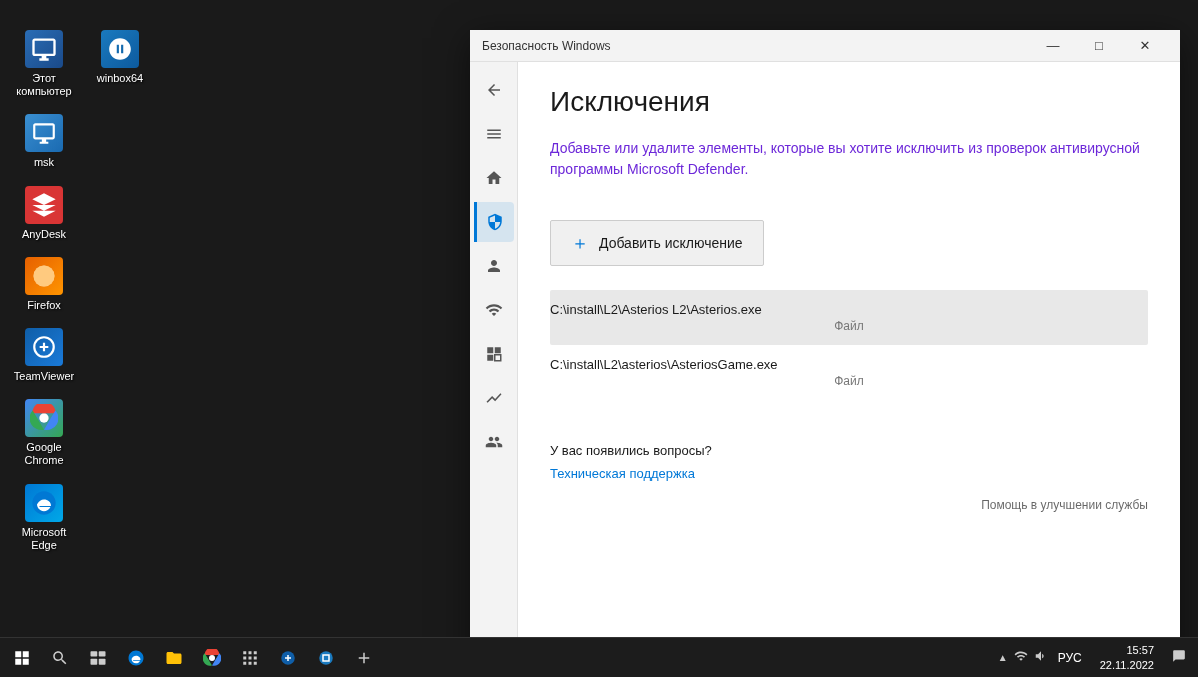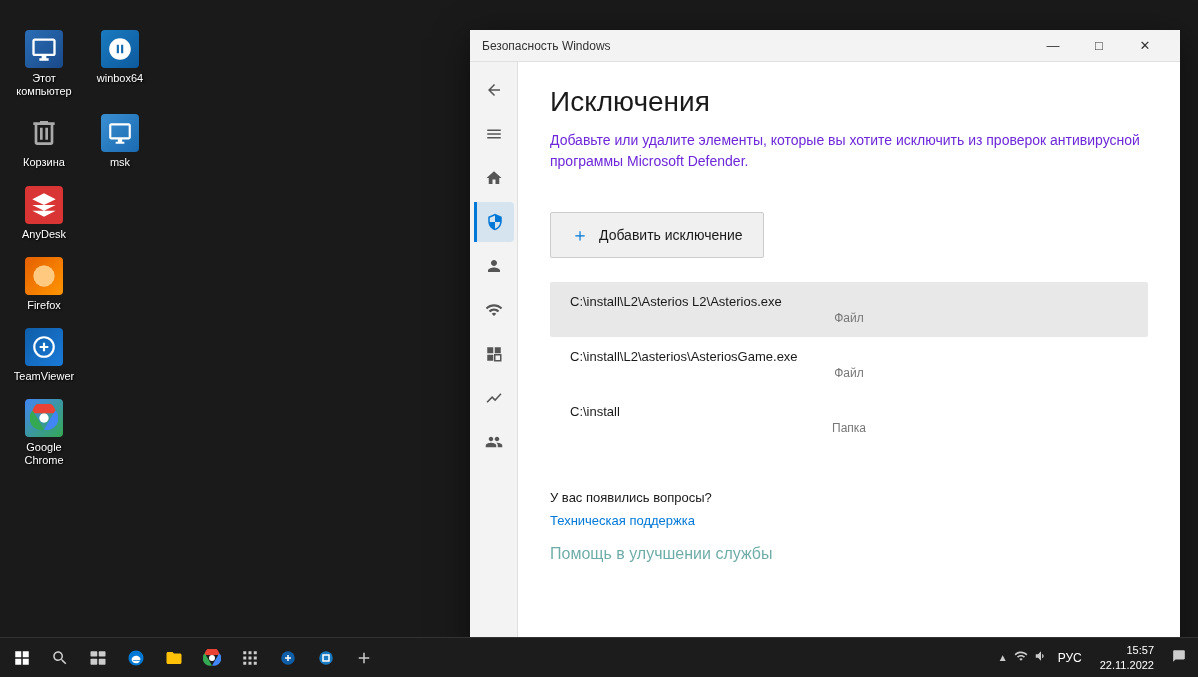--- a/index.html
+++ b/index.html
@@ -208,21 +208,21 @@
       flex: 1;
       padding: 24px 32px;
       overflow-y: auto;
       background: #fff;
     }
 
     .ws-page-title {
       font-size: 28px;
       font-weight: 300;
       color: #1a1a1a;
-      margin-bottom: 12px;
+      margin-bottom: 20px;
     }
     .ws-description {
       font-size: 14px;
       color: #6d28d9;
       margin-bottom: 40px;
       line-height: 1.5;
     }
 
     .add-exclusion-btn {
       display: flex;
@@ -242,21 +242,21 @@
       font-size: 18px;
       color: #0078d7;
     }
 
     .exclusion-list {
       display: flex;
       flex-direction: column;
       gap: 0;
     }
     .exclusion-item {
-      padding: 12px 20px;
+      padding: 12px 0;
       cursor: pointer;
       border-radius: 2px;
     }
     .exclusion-item.selected { background: #e8e8e8; }
     .exclusion-item-path {
       font-size: 13px;
       color: #1a1a1a;
       font-weight: 400;
     }
     .exclusion-item-type {
@@ -276,23 +276,24 @@
     }
     .ws-help-link {
       font-size: 13px;
       color: #0078d7;
       text-decoration: none;
       cursor: pointer;
     }
 
     .ws-footer-text {
       margin-top: 16px;
-      font-size: 16px;
-      color: #0f766e;
+      font-size: 12px;
+      color: #000000;
       opacity: 0.6;
+      text-align: right;
     }
 
     
     .nav-svg {
       width: 18px;
       height: 18px;
       fill: currentColor;
     }
     .taskbar-lang {
       color: #fff;
@@ -320,28 +321,20 @@
         <div class="icon-img icon-winbox">
           <svg width="26" height="26" viewBox="0 0 24 24" fill="white">
               <path d="M12 2C6.48 2 2 6.48 2 12s4.48 10 10 10 10-4.48 10-10S17.52 2 12 2zm-1 14H9V8h2v8zm4 0h-2V8h2v8z"></path>
             </svg>
         </div>
         <span class="icon-label">winbox64</span>
       </div>
     </div>
 
     <div class="desktop-icon-row">
-      <div class="desktop-icon">
-        <div class="icon-img" style="background:transparent;">
-          <svg width="32" height="32" viewBox="0 0 24 24" fill="#aaa">
-              <path d="M9 3v1H4v2h1v13a2 2 0 002 2h10a2 2 0 002-2V6h1V4h-5V3H9zM7 6h10v13H7V6zm2 2v9h2V8H9zm4 0v9h2V8h-2z"></path>
-            </svg>
-        </div>
-        <span class="icon-label">Корзина</span>
-      </div>
       <div class="desktop-icon">
         <div class="icon-img icon-msk">
           <svg width="26" height="26" viewBox="0 0 24 24" fill="white">
               <path d="M20 3H4c-1.1 0-2 .9-2 2v11c0 1.1.9 2 2 2h6v2H8v2h8v-2h-2v-2h6c1.1 0 2-.9 2-2V5c0-1.1-.9-2-2-2zm0 13H4V5h16v11z"></path>
             </svg>
         </div>
         <span class="icon-label">msk</span>
       </div>
     </div>
 
@@ -387,20 +380,31 @@
               <circle cx="12" cy="12" r="4" fill="white"></circle>
               <path d="M12 8h10a10 10 0 00-20 0z" fill="#ea4335"></path>
               <path d="M7.27 14L2.27 5.5A10 10 0 0012 22z" fill="#34a853"></path>
               <path d="M16.73 14L12 22a10 10 0 009.73-16.5z" fill="#4285f4"></path>
             </svg>
         </div>
         <span class="icon-label">Google Chrome</span>
       </div>
     </div>
 
+    <div class="desktop-icon-row">
+      <div class="desktop-icon">
+        <div class="icon-img icon-edge">
+          <svg width="28" height="28" viewBox="0 0 24 24">
+              <path d="M12 2C6.48 2 2 6.48 2 12s4.48 10 10 10 10-4.48 10-10S17.52 2 12 2z" fill="#0078d4"></path>
+              <path d="M6 13c0 3.31 2.69 6 6 6 2.42 0 4.5-1.44 5.47-3.5H8.5c-.28 0-.5-.22-.5-.5s.22-.5.5-.5h9.42C18.28 11.5 15.4 9 12 9c-2.42 0-4.5 1.44-5.47 3.5" fill="white"></path>
+            </svg>
+        </div>
+        <span class="icon-label">Microsoft Edge</span>
+      </div>
+    </div>
   </div>
 
   <div class="ws-window">
 
     <div class="ws-titlebar">
       <span class="ws-titlebar-title">Безопасность Windows</span>
       <div class="ws-titlebar-controls">
         <button class="ws-ctrl-btn">—</button>
         <button class="ws-ctrl-btn">□</button>
         <button class="ws-ctrl-btn close">✕</button>
@@ -485,24 +489,20 @@
         </button>
 
         <div class="exclusion-list">
           <div class="exclusion-item selected">
             <div class="exclusion-item-path">C:\install\L2\Asterios L2\Asterios.exe</div>
             <div class="exclusion-item-type">Файл</div>
           </div>
           <div class="exclusion-item">
             <div class="exclusion-item-path">C:\install\L2\asterios\AsteriosGame.exe</div>
             <div class="exclusion-item-type">Файл</div>
-          </div>
-          <div class="exclusion-item">
-            <div class="exclusion-item-path">C:\install</div>
-            <div class="exclusion-item-type">Папка</div>
           </div>
         </div>
 
         <div class="ws-help-section">
           <div class="ws-help-title">У вас появились вопросы?</div>
           <a class="ws-help-link">Техническая поддержка</a>
         </div>
 
         <div class="ws-footer-text">Помощь в улучшении службы</div>
       </div>

